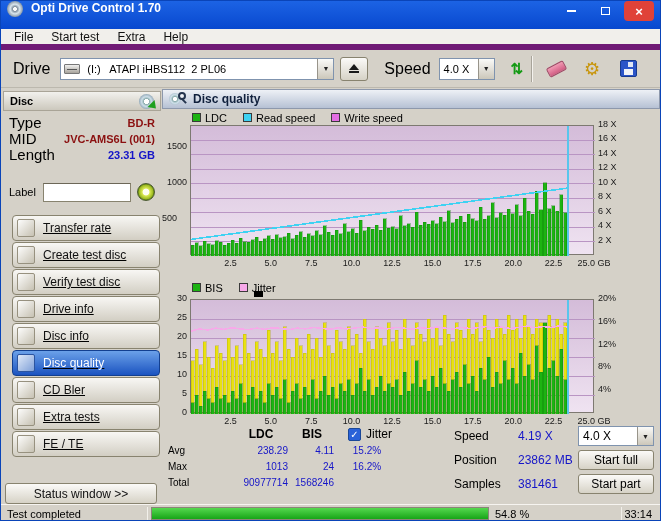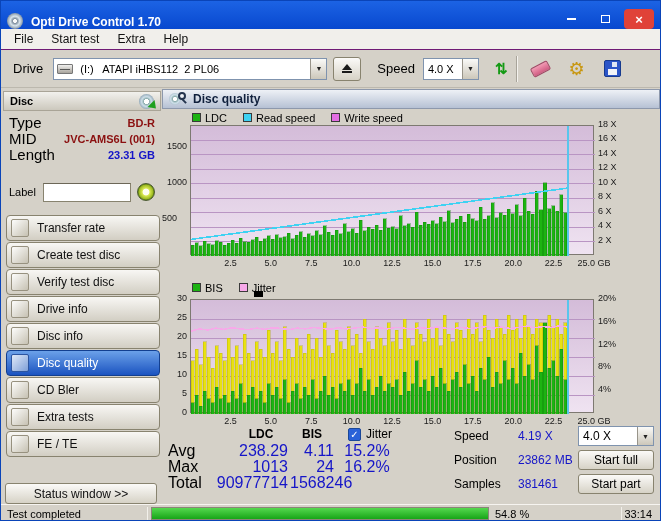--- a/index.html
+++ b/index.html
@@ -1,31 +1,31 @@
 <!DOCTYPE html>
 <html><head>
 <meta charset="utf-8">
 <style>
   *{margin:0;padding:0;box-sizing:border-box;font-family:"Liberation Sans",sans-serif;}
   body{width:661px;height:521px;background:#fff;}
   .window{position:relative;width:661px;height:521px;background:#d5d1c8;border:1px solid #0a44b8;overflow:hidden;}
   
-  .titlebar{position:absolute;left:0;top:0;width:100%;height:28px;background:linear-gradient(#1c63e4,#0848cf);display:flex;align-items:flex-end;color:#fff;padding:0 6px;}
+  .titlebar{position:absolute;left:0;top:0;width:100%;height:28px;background:linear-gradient(#1c63e4,#0848cf);display:flex;align-items:flex-start;color:#fff;padding:0 6px;}
   .app-icon{width:16px;height:16px;border-radius:50%;background:radial-gradient(circle,#f8f8f8 0 15%,#7a8a9a 20%,#d8e4ec 42%,#8898a8 70%,#cdd8e0 100%);margin-right:8px;flex:0 0 auto;}
   .title-text{font-size:12px;font-weight:bold;flex:1;}
   .tb-btn{width:30px;height:20px;display:flex;align-items:center;justify-content:center;color:#fff;font-size:12px;margin-left:4px;}
   .glyph-min{width:9px;height:2px;background:#fff;}
   .glyph-max{width:9px;height:8px;border:1px solid #fff;}
   .tb-close{background:#e04238;border-radius:4px;width:30px;font-size:13px;font-weight:bold;}
   
-  .menubar{position:absolute;left:0;top:28px;width:100%;height:21px;background:#f1efeb;border-bottom:1px solid #701a75;display:flex;align-items:center;padding-left:4px;}
+  .menubar{position:absolute;left:0;top:28px;width:100%;height:21px;background:#f1efeb;border-bottom:6px solid #701a75;display:flex;align-items:center;padding-left:4px;}
   .menu-item{font-size:12px;color:#111;padding:0 9px;line-height:20px;}
   
   .toolbar{position:absolute;left:0;top:49px;width:100%;height:38px;display:flex;align-items:center;border-bottom:1px solid #bcb8ae;}
-  .tool-label{font-size:13px;color:#000;}
+  .tool-label{font-size:16px;color:#000;}
   .combo{display:flex;align-items:center;background:#fff;border:1px solid #7f93ae;height:22px;font-size:11px;color:#000;}
   .combo .combo-text{padding:0 4px;white-space:pre;overflow:hidden;}
   .combo .arrow{width:16px;height:100%;margin-left:auto;background:linear-gradient(#fafaf8,#ccc7ba);border-left:1px solid #98948a;display:flex;align-items:center;justify-content:center;font-size:7px;color:#222;flex:0 0 auto;}
   .btn3d{background:linear-gradient(#fbfaf8,#d6d2c6);border:1px solid #88836f;border-radius:3px;display:flex;align-items:center;justify-content:center;}
   .drive-glyph{width:16px;height:10px;background:linear-gradient(#f0f0ee,#a8a49c);border:1px solid #777;border-radius:1px;margin:0 3px;position:relative;flex:0 0 auto;}
   .drive-glyph::after{content:"";position:absolute;left:2px;right:2px;top:4px;height:1px;background:#555;}
   .eject-tri{width:0;height:0;border-left:5px solid transparent;border-right:5px solid transparent;border-bottom:6px solid #1a1a1a;}
   .eject-bar{width:10px;height:2px;background:#1a1a1a;margin-top:1px;}
   .icon-speedcheck{color:#149a14;font-size:15px;font-weight:bold;}
   .vsep{width:2px;height:26px;border-left:1px solid #a8a49a;border-right:1px solid #f4f2ee;margin:0 8px;}
@@ -42,21 +42,21 @@
   .disc-glyph .green-arrow{position:absolute;right:-3px;bottom:-2px;width:0;height:0;border-top:5px solid transparent;border-bottom:5px solid transparent;border-left:7px solid #1fa01f;transform:rotate(45deg);}
   .info-rows{position:absolute;left:0;top:26px;width:158px;}
   .info-row{display:flex;justify-content:space-between;padding:0 6px;height:16px;line-height:16px;}
   .info-label{font-size:15px;color:#000;}
   .info-value{font-size:11px;font-weight:bold;}
   .label-row{position:absolute;left:0;top:94px;width:158px;height:22px;}
   .label-row .lab{position:absolute;left:6px;top:3px;font-size:11px;}
   .label-input{position:absolute;left:40px;top:0;width:88px;height:19px;background:#fff;border:1px solid #88836f;border-top-color:#6c6757;font-size:11px;padding:0 3px;}
   .disc-ring{position:absolute;left:134px;top:0;width:18px;height:18px;border-radius:50%;border:1px solid #4a5a30;background:radial-gradient(circle,#fffef2 0 26%,#d9e852 34%,#9cb922 62%,#6c8c12 68%,#ccdc64 100%);}
   .nav{position:absolute;left:0;top:126px;width:158px;}
-  .nav-btn{display:flex;align-items:center;gap:8px;height:26px;margin:0 1px 1px 3px;padding-left:4px;background:linear-gradient(#f8f7f4,#d2cec3);border:1px solid #88836f;border-radius:4px;cursor:default;}
+  .nav-btn{display:flex;align-items:center;gap:8px;height:26px;margin:0 1px 1px 9px;padding-left:4px;background:linear-gradient(#f8f7f4,#d2cec3);border:1px solid #88836f;border-radius:4px;cursor:default;text-decoration:underline;}
   .nav-btn.active{background:linear-gradient(#6ba1e9,#1b53c0);border-color:#123f90;}
   .nav-btn.active .nav-label{color:#fff;}
   .nav-icon{width:18px;height:18px;border:1px solid #97917f;border-radius:2px;background:linear-gradient(135deg,#fdfdfc,#c6c1b2);flex:0 0 auto;}
   .nav-btn.active .nav-icon{background:linear-gradient(135deg,#dfe9f8,#7fa0d8);border-color:#2c55a0;}
   .nav-label{font-size:12px;color:#111;}
   .statuswin-btn{position:absolute;left:2px;top:394px;width:152px;height:21px;font-size:12px;color:#111;}
   
   .main{position:absolute;left:161px;top:88px;width:498px;height:415px;}
   .main-header{position:absolute;left:0;top:0;width:498px;height:20px;background:linear-gradient(#eef1f6,#b6c1d4);border:1px solid #8d98ac;display:flex;align-items:center;padding-left:6px;gap:6px;}
   .main-header .hd-title{font-size:12px;font-weight:bold;color:#10203c;}
@@ -66,21 +66,21 @@
   .mag-handle{position:absolute;right:0;top:9px;width:6px;height:2px;background:#24344e;transform:rotate(45deg);}
   .legend-row{position:absolute;left:30px;display:flex;align-items:center;height:13px;}
   .legend-item{display:inline-flex;align-items:center;gap:4px;margin-right:16px;}
   .legend-chip{width:9px;height:9px;border:1px solid #3a3a3a;}
   .legend-label{font-size:11px;color:#000;}
   .chart{position:absolute;border:1px solid #7d7971;background:linear-gradient(#d4bcd9,#efe3f1);}
   .chart svg{position:absolute;left:0;top:0;}
   .axlbl{position:absolute;font-size:9px;color:#1a1a1a;line-height:11px;}
   .cursor-marker{position:absolute;width:9px;height:6px;background:#000;}
   .stat-hdr{position:absolute;font-size:12px;font-weight:bold;color:#000;text-align:center;}
-  .stat-cell{position:absolute;font-size:16px;color:#000;line-height:15px;}
+  .stat-cell{position:absolute;font-size:10px;color:#000;line-height:15px;}
   .stat-val{color:#1515c8;}
   .checkbox{position:absolute;width:13px;height:13px;background:#2a62d8;border:1px solid #1a4798;border-radius:2px;color:#fff;font-size:10px;line-height:12px;text-align:center;}
   .chk-label{position:absolute;font-size:12px;color:#000;}
   .rb-label{position:absolute;font-size:12px;color:#000;}
   .rb-value{position:absolute;font-size:12px;color:#1515c8;}
   .rb-ctrl{position:absolute;width:76px;height:20px;font-size:12px;}
   
   .statusbar{position:absolute;left:0;top:503px;width:100%;height:18px;border-top:1px solid #f6f4f0;background:#d5d1c8;font-size:11px;color:#000;}
   .sb-text{position:absolute;left:6px;top:3px;}
   .sb-progress{position:absolute;left:150px;top:2px;width:338px;height:13px;border:1px solid #8a8578;background:#e8e6e0;}

